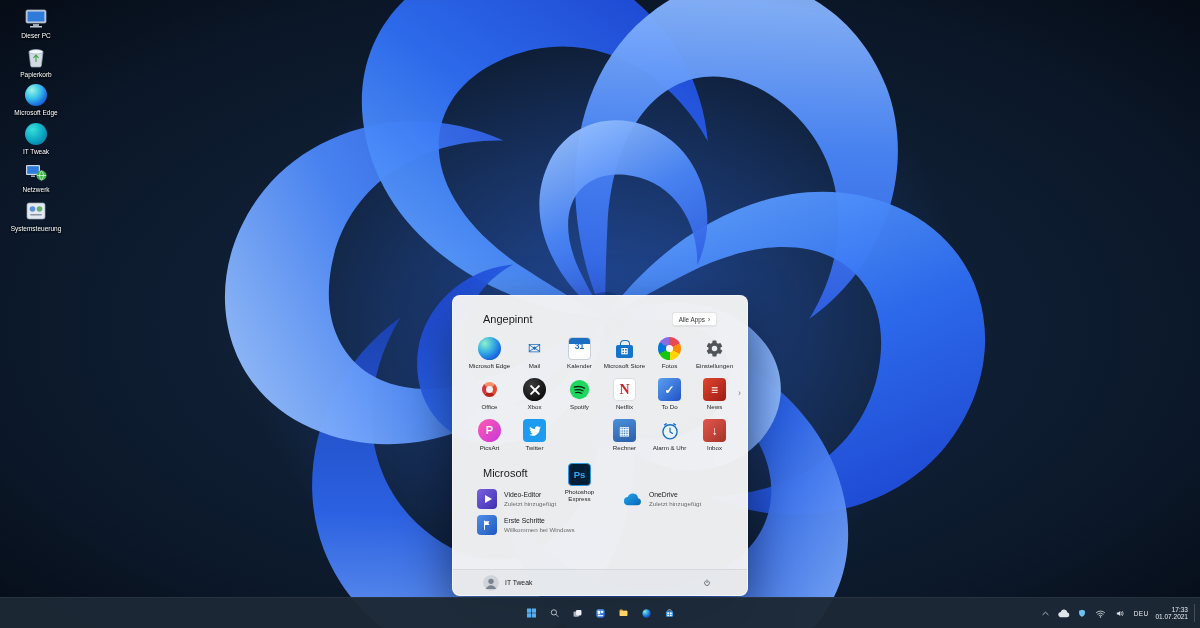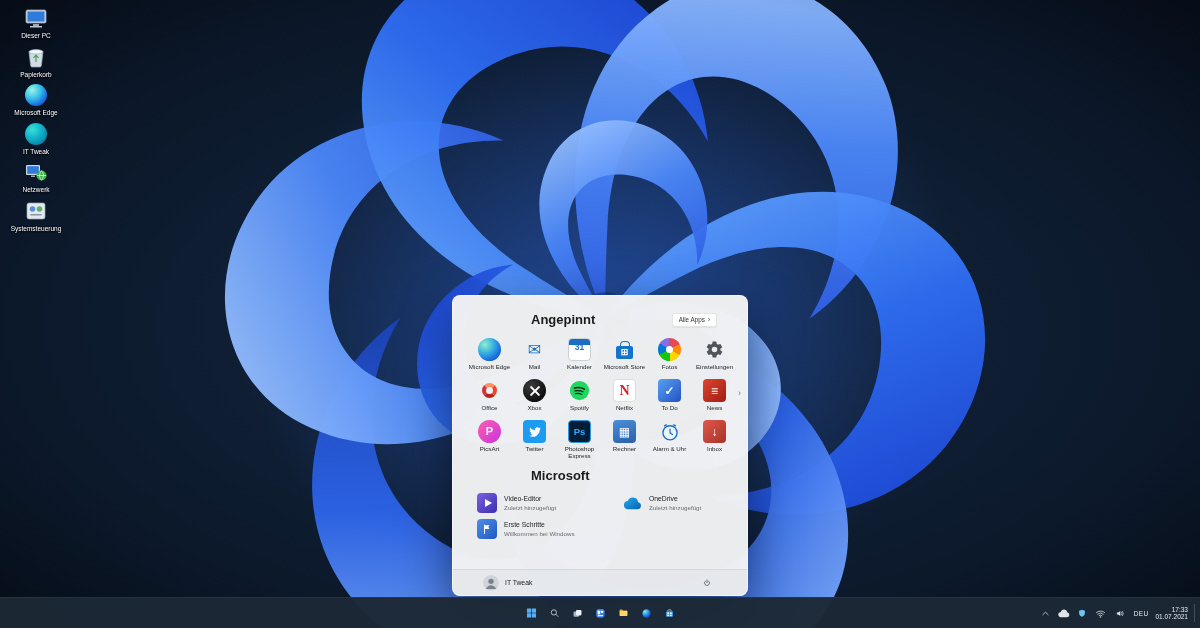--- a/index.html
+++ b/index.html
@@ -18,21 +18,21 @@
   .ball{width:22px;height:22px;border-radius:50%;}
   .edge-ball{background:radial-gradient(circle at 32% 28%,#9ff3e2,#38c3ea 38%,#1a73e0 68%,#0b3fae 100%);}
   .ittweak-ball{background:radial-gradient(circle at 35% 30%,#37e0d8,#0aa3c2 55%,#06628f 100%);}
 
   
   .start-menu{position:absolute;left:452px;top:295px;width:296px;height:301px;z-index:5;
       background:rgba(243,243,243,.97);border:1px solid rgba(255,255,255,.45);
       border-radius:8px;box-shadow:0 20px 50px rgba(0,0,0,.5);box-sizing:border-box;}
   .sm-body{padding:16px 24px 0 24px;position:relative;height:calc(100% - 26px);box-sizing:border-box;}
   .sm-header-row{display:flex;justify-content:space-between;align-items:center;padding:0 6px;}
-  .sm-h{font-size:13px;font-weight:700;color:#1b1b1b;margin-left:48px;}
+  .sm-h{font-size:11px;font-weight:400;color:#1b1b1b;}
   .all-apps-btn{display:flex;align-items:center;gap:3px;font-size:6.3px;color:#333;
       background:rgba(255,255,255,.9);border:1px solid rgba(0,0,0,.1);border-radius:3px;
       padding:2.5px 6px;box-shadow:0 1px 1px rgba(0,0,0,.06);cursor:pointer;}
   .pagin{position:absolute;right:6px;top:92px;font-size:9px;color:#777;cursor:pointer;}
 
   .pinned-grid{display:grid;grid-template-columns:repeat(6,45px);margin:8px 0 0 -10px;}
   .tile{width:45px;height:41px;display:flex;flex-direction:column;align-items:center;
         padding-top:3px;box-sizing:border-box;border-radius:4px;cursor:pointer;}
   .ticon{width:23px;height:23px;flex:none;border-radius:4px;position:relative;
          display:flex;align-items:center;justify-content:center;
@@ -65,21 +65,21 @@
   .i-xbox::after{transform:translate(-50%,-50%) rotate(-45deg);}
   .i-spotify{background:transparent;}
   .i-netflix{background:#fff;border:0.5px solid #ddd;box-sizing:border-box;}
   .i-netflix span{font-family:"Liberation Serif",serif;font-size:14px;color:#d81f26;}
   .i-todo{background:linear-gradient(135deg,#5aa0f2,#2152c4);}
   .i-todo span{font-size:12px;}
   .i-news{background:linear-gradient(135deg,#e0452f,#9e1d12);}
   .i-news span{font-size:12px;}
   .i-picsart{border-radius:50%;background:linear-gradient(135deg,#ff5bb0,#c936dd);}
   .i-twitter{background:#1d9bf0;}
-  .i-ps{background:#001e36;border:1px solid #2d96e0;box-sizing:border-box;}
+  .i-ps{background:#001e36;border:1px solid #2d96e0;box-sizing:border-box;margin-top:44px;}
   .i-ps span{color:#31a8ff;font-size:9.5px;}
   .i-rechner{background:linear-gradient(160deg,#4a90da,#2a5fa8);}
   .i-rechner span{font-size:12px;font-weight:400;}
   .i-alarm{background:transparent;}
   .i-inbox{background:linear-gradient(135deg,#e2574c,#a63328);}
   .i-inbox span{font-size:12px;}
 
   .rec-grid{display:grid;grid-template-columns:145px 145px;margin:7px 0 0 -6px;}
   .rec-item{display:flex;align-items:center;gap:7px;height:26px;padding:0 6px;border-radius:4px;cursor:pointer;}
   .ricon{width:20px;height:20px;flex:none;display:flex;align-items:center;justify-content:center;border-radius:4px;}

